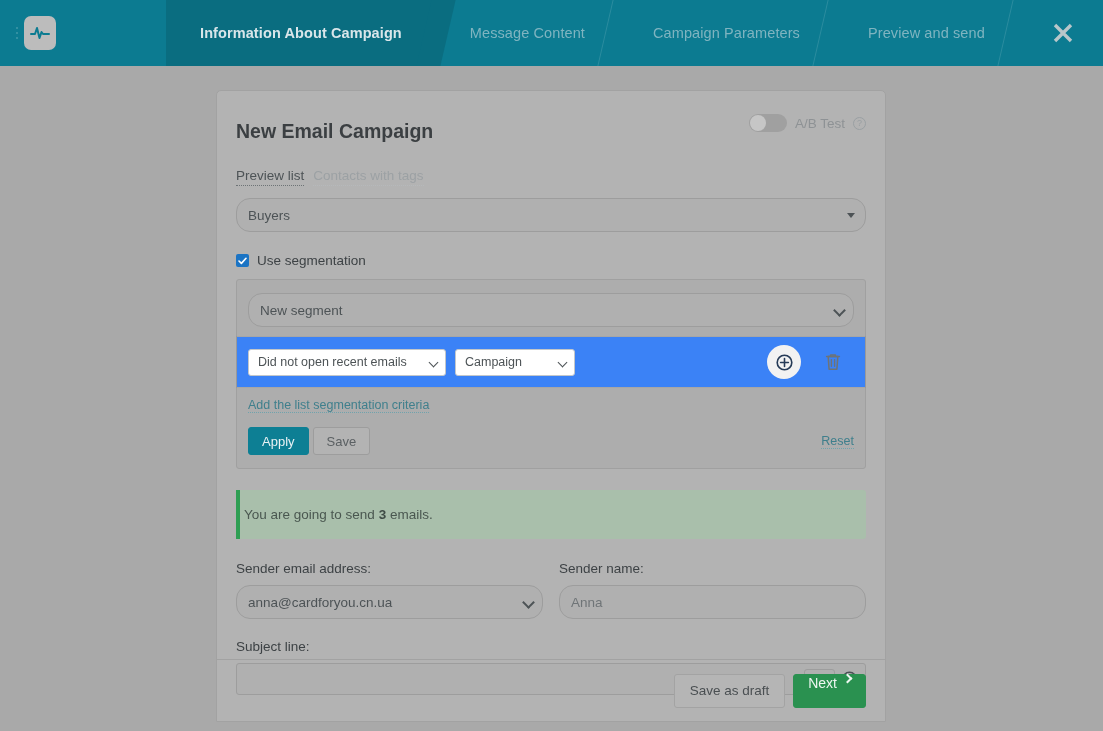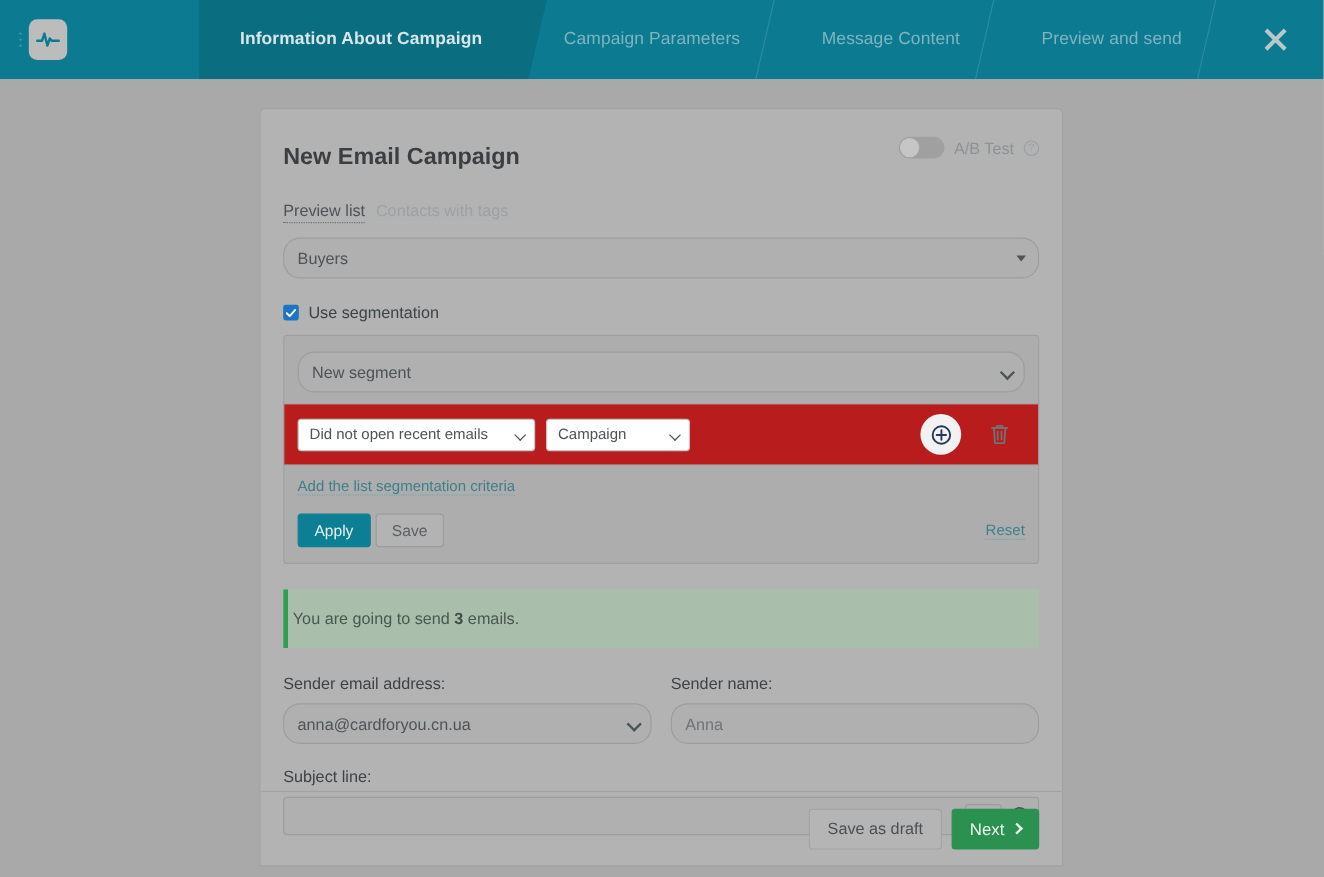--- a/index.html
+++ b/index.html
@@ -253,21 +253,21 @@
     border-radius: 3px;
     background: #adadad;
     padding: 13px 11px 13px 11px;
     position: relative;
   }
   .criteria-row {
     position: relative;
     margin-left: -11px;
     margin-right: -11px;
     margin-top: 10px;
-    background: #b91c1c;
+    background: #3b82f6;
     padding: 8px 11px;
     display: flex;
     align-items: center;
     gap: 9px;
     box-shadow: 0 0 0 1px rgba(0,0,0,0.04);
   }
   .criteria-select {
     height: 27px;
     background: #fff;
     border: 1px solid #c3c7ca;
@@ -426,21 +426,21 @@
   }
   .btn-next {
     background: #2a9150;
     border: 1px solid #2a9150;
     color: #eef7f1;
     font-size: 14px;
     height: 34px;
     padding: 0 14px;
     border-radius: 3px;
     cursor: pointer;
-    display: inline-flex; align-items: center; gap: 7px;
+    display: inline-flex; align-items: flex-start; gap: 7px;
     font-family: "Liberation Sans", sans-serif;
   }
   .btn-next .chev-r {
     width: 7px; height: 7px;
     border-right: 2.4px solid #eef7f1;
     border-top: 2.4px solid #eef7f1;
     transform: rotate(45deg);
     display: inline-block;
   }
 </style>
@@ -460,24 +460,24 @@
         <path d="M1 10 L5 10 L7 4 L9.5 14 L11.5 8 L13 10 L19 10" fill="none" stroke="#0c7b91" stroke-width="2" stroke-linecap="round" stroke-linejoin="round"></path>
       </svg>
     </div>
   </div>
 
   <div class="tabs">
     <div class="tab active">
       <span>Information About Campaign</span>
     </div>
     <div class="tab">
-      <span>Campaign Parameters</span>
+      <span>Message Content</span>
     </div>
     <div class="tab">
-      <span>Message Content</span>
+      <span>Campaign Parameters</span>
     </div>
     <div class="tab">
       <span>Preview and send</span>
     </div>
   </div>
 
   <div class="close-btn">
     <svg width="24" height="24" viewBox="0 0 24 24" aria-hidden="true">
       <path d="M4 4 L20 20 M20 4 L4 20" stroke="#b9c6ca" stroke-width="3.4" stroke-linecap="butt"></path>
     </svg>

